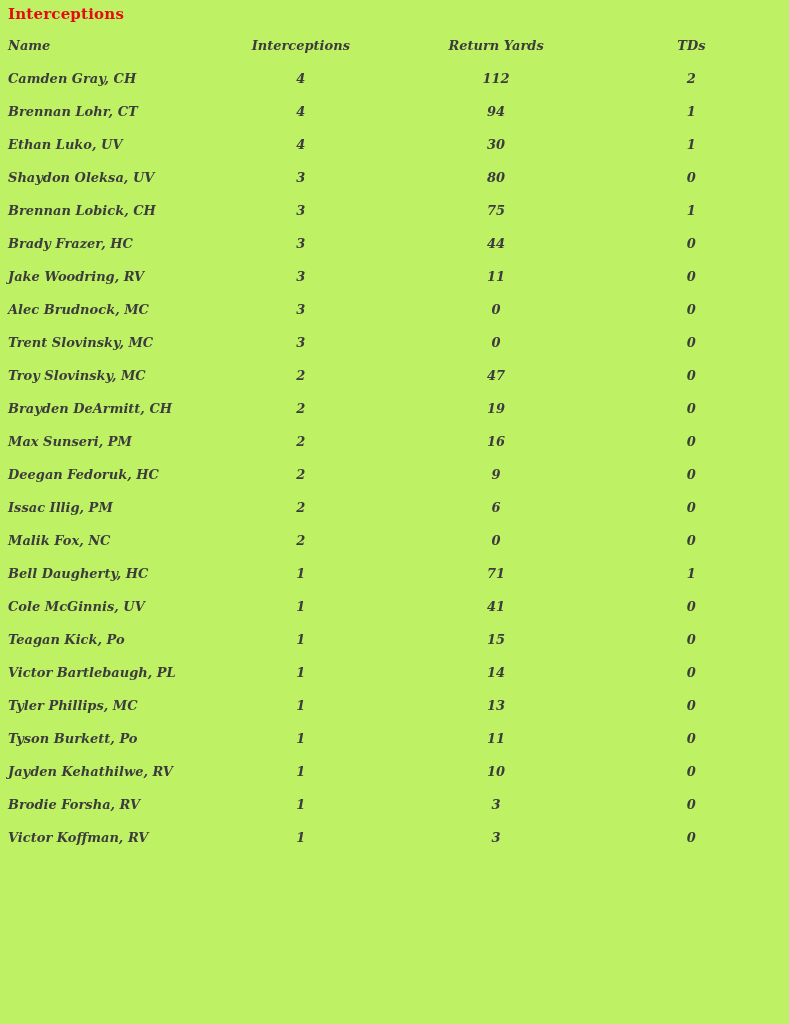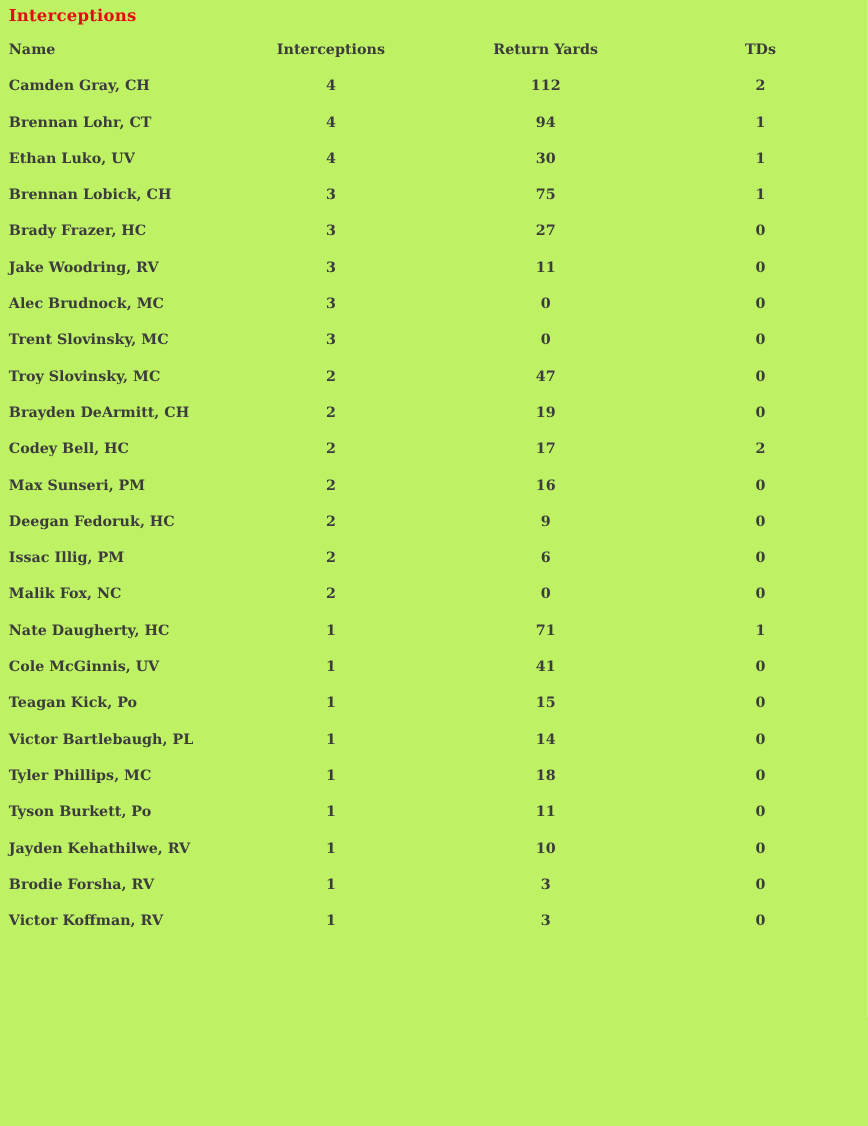--- a/index.html
+++ b/index.html
@@ -22,20 +22,21 @@
     margin: 0;
     padding: 3px 0 0 8px;
     height: 26px;
     line-height: 22px;
     letter-spacing: 0.2px;
   }
   table.stats-table {
     width: 100%;
     border-collapse: collapse;
     table-layout: fixed;
+    font-style: italic;
   }
   table.stats-table th,
   table.stats-table td {
     width: 25%;
     height: 33px;
     padding: 0;
     font-size: 13px;
     font-weight: bold;
     color: #3c3c3c;
     text-align: center;
@@ -76,29 +77,35 @@
           <td>94</td>
           <td>1</td>
         </tr>
         <tr>
           <td>Ethan Luko, UV</td>
           <td>4</td>
           <td>30</td>
           <td>1</td>
         </tr>
         <tr>
+          <td>Shaydon Oleksa, UV</td>
+          <td>3</td>
+          <td>80</td>
+          <td>0</td>
+        </tr>
+        <tr>
           <td>Brennan Lobick, CH</td>
           <td>3</td>
           <td>75</td>
           <td>1</td>
         </tr>
         <tr>
           <td>Brady Frazer, HC</td>
           <td>3</td>
-          <td>27</td>
+          <td>44</td>
           <td>0</td>
         </tr>
         <tr>
           <td>Jake Woodring, RV</td>
           <td>3</td>
           <td>11</td>
           <td>0</td>
         </tr>
         <tr>
           <td>Alec Brudnock, MC</td>
@@ -118,26 +125,20 @@
           <td>47</td>
           <td>0</td>
         </tr>
         <tr>
           <td>Brayden DeArmitt, CH</td>
           <td>2</td>
           <td>19</td>
           <td>0</td>
         </tr>
         <tr>
-          <td>Codey Bell, HC</td>
-          <td>2</td>
-          <td>17</td>
-          <td>2</td>
-        </tr>
-        <tr>
           <td>Max Sunseri, PM</td>
           <td>2</td>
           <td>16</td>
           <td>0</td>
         </tr>
         <tr>
           <td>Deegan Fedoruk, HC</td>
           <td>2</td>
           <td>9</td>
           <td>0</td>
@@ -148,21 +149,21 @@
           <td>6</td>
           <td>0</td>
         </tr>
         <tr>
           <td>Malik Fox, NC</td>
           <td>2</td>
           <td>0</td>
           <td>0</td>
         </tr>
         <tr>
-          <td>Nate Daugherty, HC</td>
+          <td>Bell Daugherty, HC</td>
           <td>1</td>
           <td>71</td>
           <td>1</td>
         </tr>
         <tr>
           <td>Cole McGinnis, UV</td>
           <td>1</td>
           <td>41</td>
           <td>0</td>
         </tr>
@@ -174,21 +175,21 @@
         </tr>
         <tr>
           <td>Victor Bartlebaugh, PL</td>
           <td>1</td>
           <td>14</td>
           <td>0</td>
         </tr>
         <tr>
           <td>Tyler Phillips, MC</td>
           <td>1</td>
-          <td>18</td>
+          <td>13</td>
           <td>0</td>
         </tr>
         <tr>
           <td>Tyson Burkett, Po</td>
           <td>1</td>
           <td>11</td>
           <td>0</td>
         </tr>
         <tr>
           <td>Jayden Kehathilwe, RV</td>

